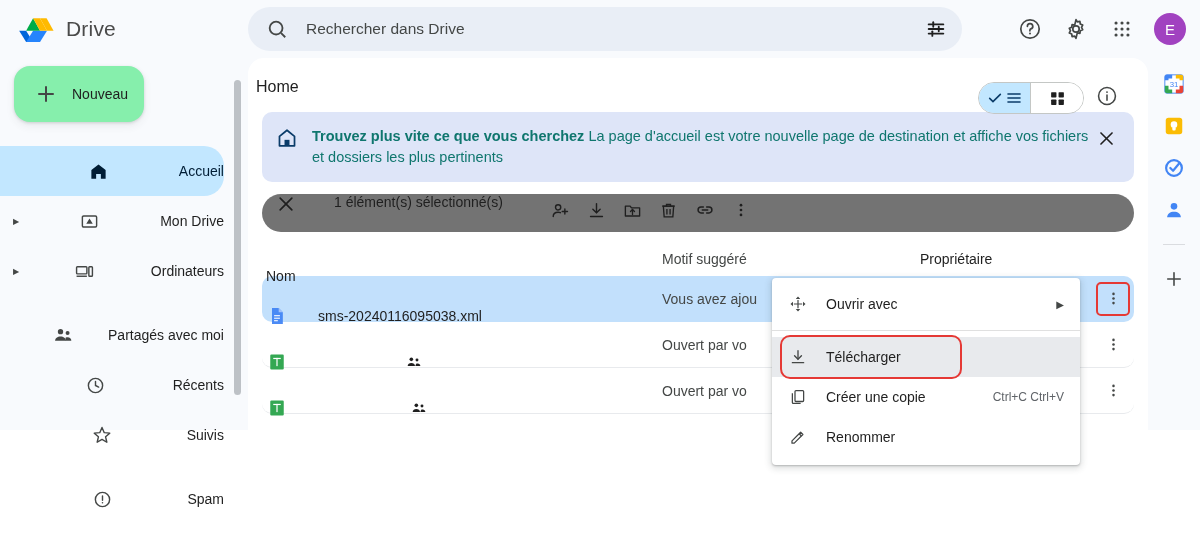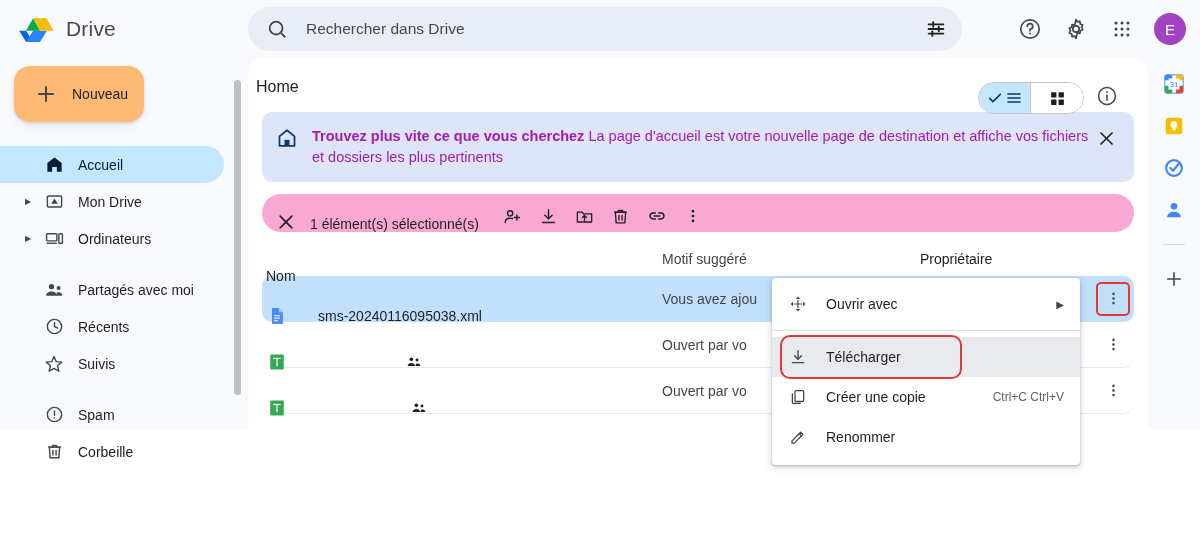--- a/index.html
+++ b/index.html
@@ -65,34 +65,35 @@
 
   
   .sidebar {
     position: absolute; left: 0; top: 58px;
     width: 240px; height: 372px;
     background: #f8fafd;
   }
   .new-btn {
     margin: 8px 0 0 14px;
     width: 130px; height: 56px;
-    background: #fdba74; border-radius: 16px;
+    background: #86efac; border-radius: 16px;
     box-shadow: 0 1px 3px rgba(60,64,67,.18), 0 4px 8px rgba(60,64,67,.08);
     display: flex; align-items: center; cursor: pointer;
   }
   .new-plus { margin-left: 20px; width: 24px; height: 24px; color: #444746; }
   .new-label { font-size: 14px; color: #1f1f1f; margin-left: 14px; }
 
   .nav { margin-top: 24px; }
   .nav-item {
     position: relative;
-    height: 37px; display: flex; align-items: center;
+    height: 50px; display: flex; align-items: center;
     border-radius: 0 20px 20px 0;
     margin-right: 16px; cursor: pointer;
-    padding-left: 12px;
+    padding-left: 0;
+    justify-content: space-between;
   }
   .nav-item.active { background: #c2e7ff; }
   .nav-item.active .nav-label { color: #001d35; font-weight: normal; }
   .nav-caret {
     width: 16px; text-align: center;
     font-size: 8px; color: #444746; margin-left: 8px;
   }
   .nav-caret.empty { visibility: hidden; }
   .nav-icon {
     width: 20px; height: 20px; margin-left: 8px;
@@ -138,32 +139,32 @@
   .banner {
     margin: 16px 14px 0 14px;
     background: #dee5f8; border-radius: 10px;
     padding: 14px 16px 14px 14px;
     display: flex; align-items: flex-start;
     min-height: 68px;
   }
   .banner-icon { width: 22px; height: 22px; color: #0b3c69; flex: none; margin-top: 1px; }
   .banner-text {
     flex: 1; margin-left: 14px; font-size: 14.5px;
-    line-height: 21px; color: #a21caf;
+    line-height: 21px; color: #0f766e;
   }
   .banner-strong { font-weight: bold; }
   .banner-close {
     width: 24px; height: 24px; flex: none; cursor: pointer;
     color: #1f1f1f; display: flex; align-items: center; justify-content: center;
   }
 
   .sel-toolbar {
     margin: 12px 14px 0 14px;
-    height: 38px; background: #f9a8d4; border-radius: 19px;
-    display: flex; align-items: flex-end;
+    height: 38px; background: #737373; border-radius: 19px;
+    display: flex; align-items: flex-start; gap: 24px;
   }
   .sel-close { margin-left: 14px; width: 20px; height: 20px; cursor: pointer; color: #1f1f1f; }
   .sel-count { margin-left: 14px; font-size: 14px; color: #1f1f1f; }
   .sel-actions { display: flex; align-items: center; margin-left: 18px; gap: 4px; }
   .sel-act {
     width: 32px; height: 32px; border-radius: 50%;
     display: flex; align-items: center; justify-content: center;
     cursor: pointer; color: #1f1f1f;
   }
 

